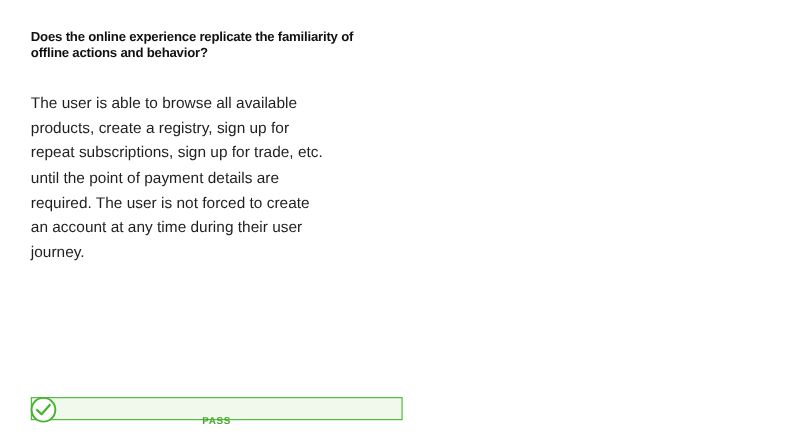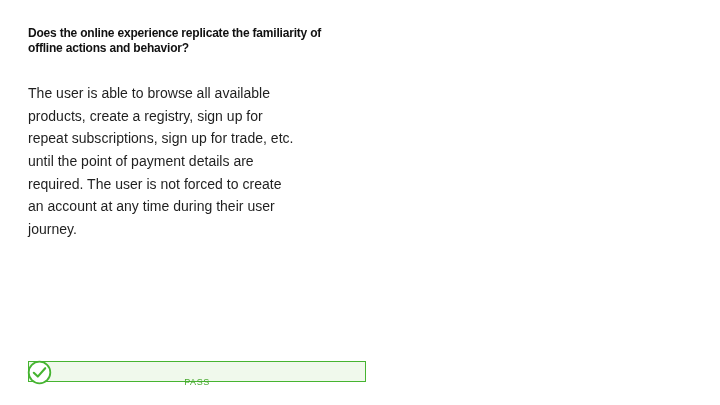--- a/index.html
+++ b/index.html
@@ -50,21 +50,21 @@
     height: 21px;
     box-sizing: border-box;
     border: 1.5px solid #46b431;
     background: #f0f9ec;
     display: flex;
     align-items: center;
     justify-content: center;
   }
   .status-label {
     font-size: 9px;
-    font-weight: normal;
+    font-weight: bold;
     letter-spacing: 0.6px;
     color: #46a82e;
     margin-top: 20px;
   }
   .status-icon {
     position: absolute;
     left: 27px;
     top: 360px;
     width: 25px;
     height: 25px;

